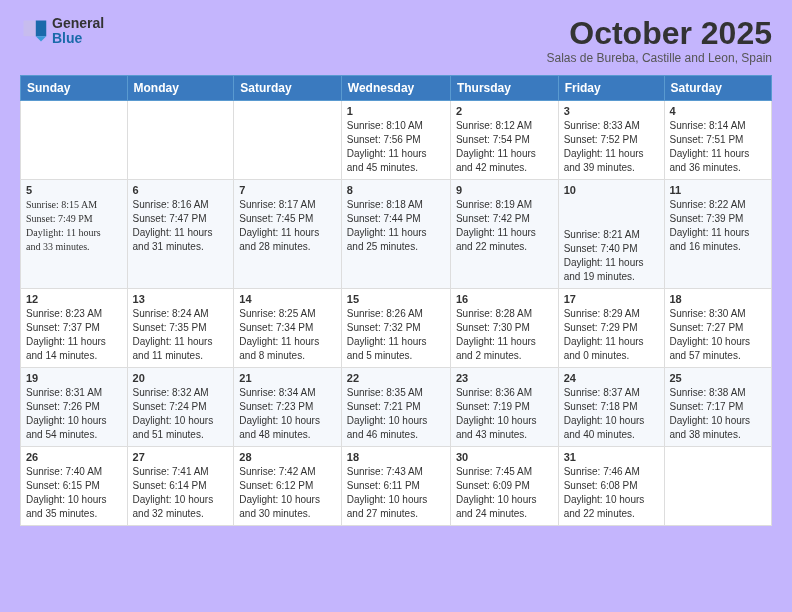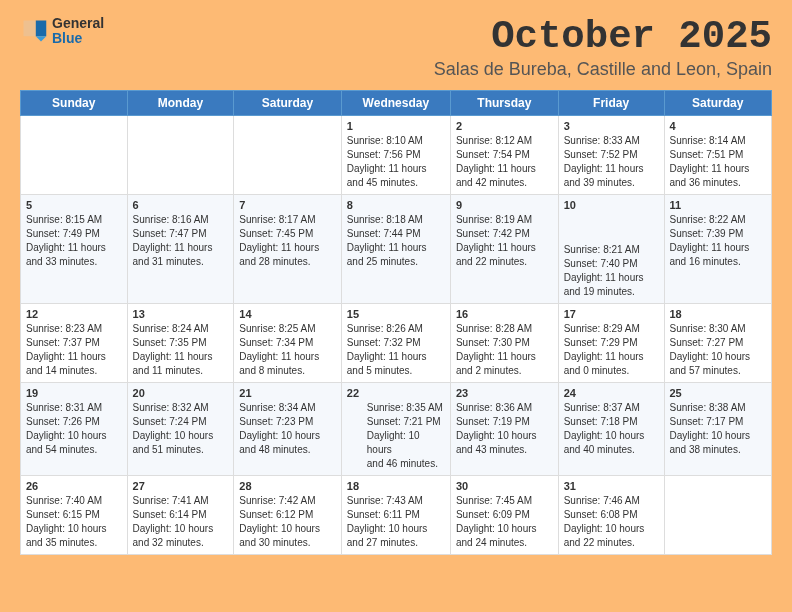--- a/index.html
+++ b/index.html
@@ -6,21 +6,21 @@
     body {
       font-family: Arial, sans-serif;
       background: #fff;
       width: 792px;
       height: 612px;
       overflow: hidden;
     }
     .page {
       width: 792px;
       height: 612px;
-      background: #fdba74;
+      background: #c4b5fd;
       padding: 16px 20px 10px 20px;
     }
     .header {
       display: flex;
       justify-content: space-between;
       align-items: flex-start;
       margin-bottom: 10px;
     }
     .logo {
       display: flex;
@@ -35,42 +35,41 @@
     .logo-general { color: #333; }
     .logo-blue { color: #1a6aaa; }
     .logo-icon {
       width: 28px;
       height: 28px;
     }
     .title-block {
       text-align: right;
     }
     .month-title {
-      font-size: 39px;
+      font-size: 32px;
       font-weight: bold;
       color: #333;
       line-height: 1.1;
-      font-family: Liberation Mono, monospace;
     }
     .subtitle {
-      font-size: 18px;
+      font-size: 12px;
       color: #555;
     }
     .calendar {
       width: 100%;
       border-collapse: collapse;
       border: 1px solid #ccc;
     }
     .calendar th {
       background: #3a7abf;
       color: #fff;
       font-size: 12px;
       font-weight: bold;
       padding: 5px 6px;
-      text-align: center;
+      text-align: left;
       border: 1px solid #5a9ad0;
     }
     .calendar td {
       vertical-align: top;
       padding: 4px 5px;
       border: 1px solid #ddd;
       width: 113px;
       min-height: 70px;
       background: #fff;
       font-size: 9.5px;
@@ -159,21 +158,21 @@
             <span class="day-number">4</span>
             <div class="day-info" style="white-space: pre-line;">Sunrise: 8:14 AM
 Sunset: 7:51 PM
 Daylight: 11 hours
 and 36 minutes.</div>
           </td>
         </tr>
         <tr>
           <td>
             <span class="day-number">5</span>
-            <div class="day-info" style="white-space: pre-line;">Sunrise: 8:15 AM
+            <div class="day-info" style="white-space: pre-line; font-family: Liberation Serif, serif;">Sunrise: 8:15 AM
 Sunset: 7:49 PM
 Daylight: 11 hours
 and 33 minutes.</div>
           </td>
           <td>
             <span class="day-number">6</span>
             <div class="day-info" style="white-space: pre-line;">Sunrise: 8:16 AM
 Sunset: 7:47 PM
 Daylight: 11 hours
 and 31 minutes.</div>
@@ -282,21 +281,21 @@
           </td>
           <td>
             <span class="day-number">21</span>
             <div class="day-info" style="white-space: pre-line;">Sunrise: 8:34 AM
 Sunset: 7:23 PM
 Daylight: 10 hours
 and 48 minutes.</div>
           </td>
           <td>
             <span class="day-number">22</span>
-            <div class="day-info" style="white-space: pre-line; margin-left: 20px;">Sunrise: 8:35 AM
+            <div class="day-info" style="white-space: pre-line;">Sunrise: 8:35 AM
 Sunset: 7:21 PM
 Daylight: 10 hours
 and 46 minutes.</div>
           </td>
           <td>
             <span class="day-number">23</span>
             <div class="day-info" style="white-space: pre-line;">Sunrise: 8:36 AM
 Sunset: 7:19 PM
 Daylight: 10 hours
 and 43 minutes.</div>

